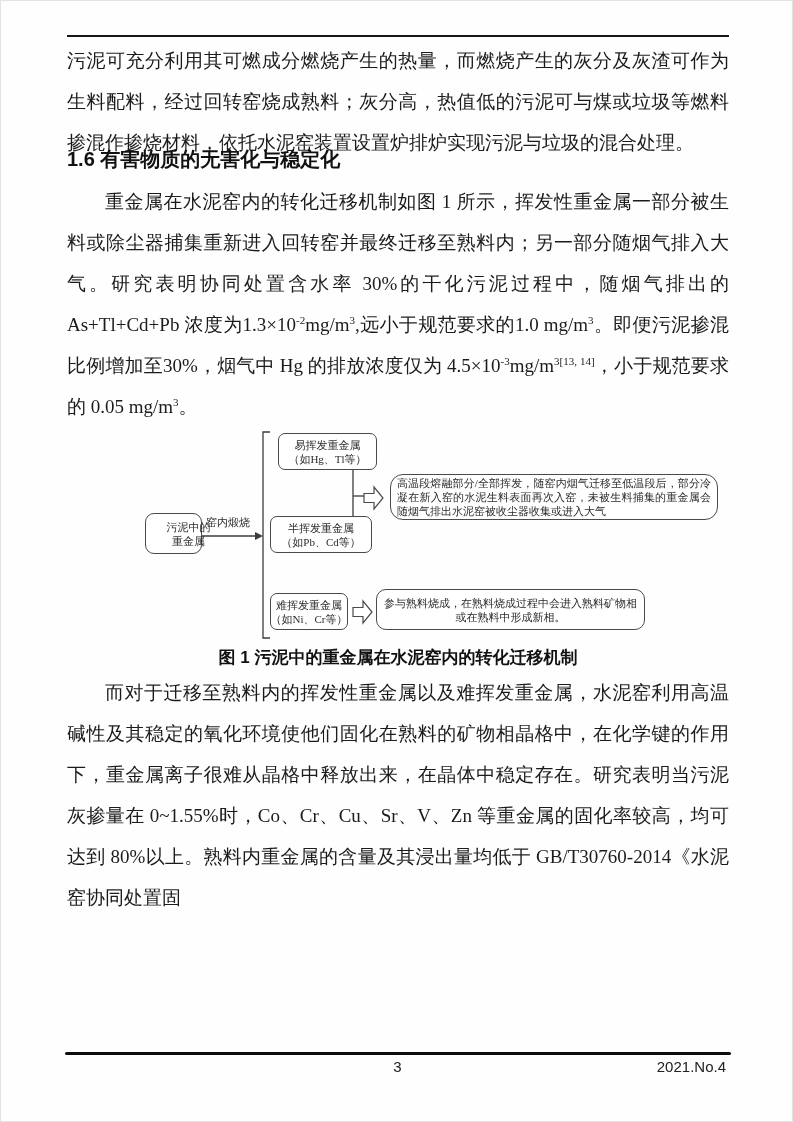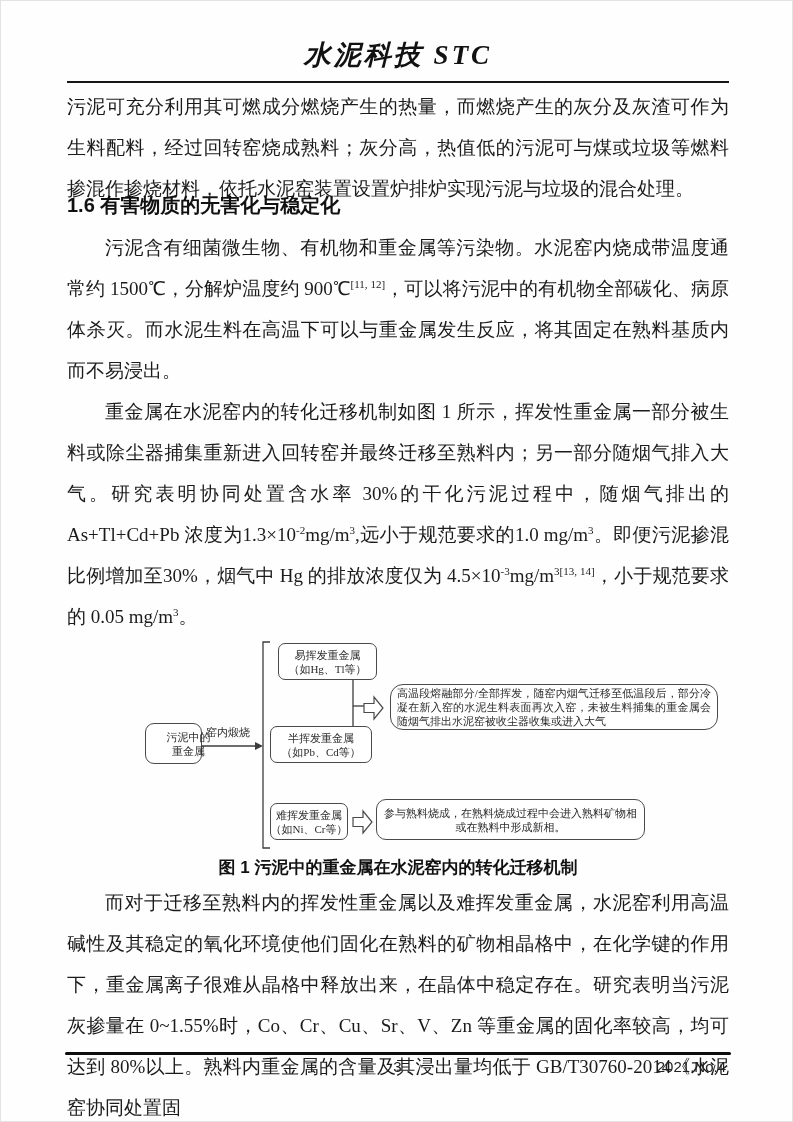--- a/index.html
+++ b/index.html
@@ -63,28 +63,26 @@
     font-family:"Liberation Sans", sans-serif; font-size:15px; color:#222;
   }
 </style>
 </head>
 <body>
 
 <div class="page">
 
   <div class="content">
 
-    <div class="journal-title">水泥科技 STC</div>
     <hr class="header-rule">
 
     <p class="para body-text first">污泥可充分利用其可燃成分燃烧产生的热量，而燃烧产生的灰分及灰渣可作为生料配料，经过回转窑烧成熟料；灰分高，热值低的污泥可与煤或垃圾等燃料掺混作掺烧材料，依托水泥窑装置设置炉排炉实现污泥与垃圾的混合处理。</p>
 
     <h2 class="section-heading">1.6 有害物质的无害化与稳定化</h2>
 
-    <p class="para body-text indent p2"><span>污泥含有细菌微生物、有机物和重金属等污染物。水泥窑内烧成带温度通常约 1500℃，分解炉温度约 900℃</span><sup>[11, 12]</sup><span>，可以将污泥中的有机物全部碳化、病原体杀灭。而水泥生料在高温下可以与重金属发生反应，将其固定在熟料基质内而不易浸出。</span></p>
 
     <p class="para body-text indent"><span>重金属在水泥窑内的转化迁移机制如图 1 所示，挥发性重金属一部分被生料或除尘器捕集重新进入回转窑并最终迁移至熟料内；另一部分随烟气排入大气。研究表明协同处置含水率 30%的干化污泥过程中，随烟气排出的 As+Tl+Cd+Pb 浓度为1.3×10</span><sup>-2</sup><span>mg/m</span><sup>3</sup><span>,远小于规范要求的1.0 mg/m</span><sup>3</sup><span>。即便污泥掺混比例增加至30%，烟气中 Hg 的排放浓度仅为 4.5×10</span><sup>-3</sup><span>mg/m</span><sup>3[13, 14]</sup><span>，小于规范要求的 0.05 mg/m</span><sup>3</sup><span>。</span></p>
 
     <div class="figure-block">
 
       <svg class="connectors" width="575" height="215" viewBox="0 0 575 215">
 
         <line x1="59" y1="107" x2="112" y2="107" stroke="#3c3c3c" stroke-width="1.4"></line>
         <polygon points="112,103 120,107 112,111" fill="#3c3c3c"></polygon>
 

